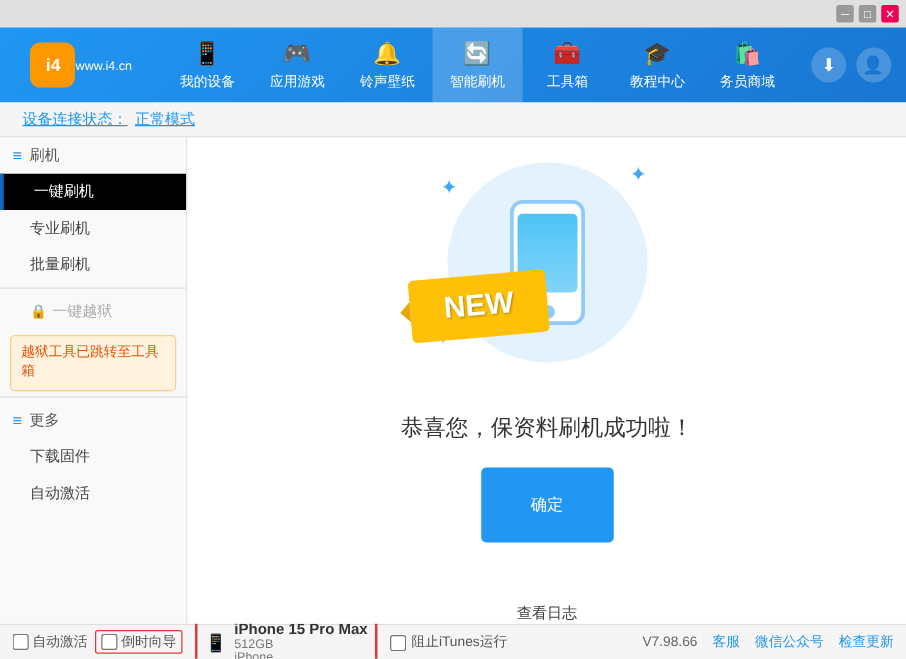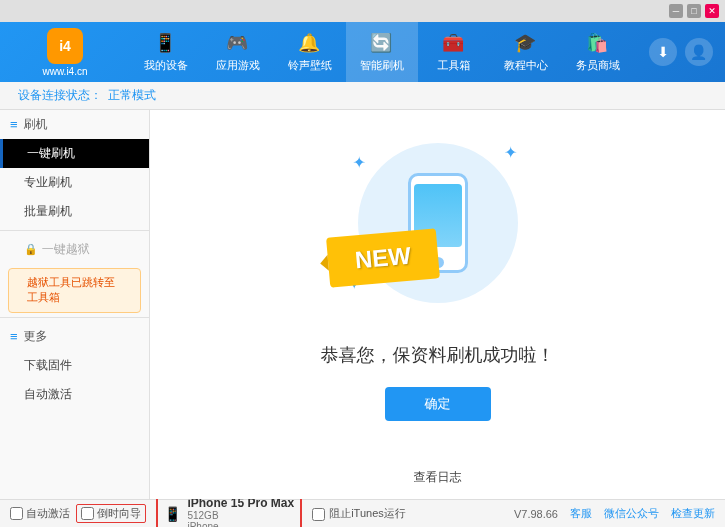--- a/index.html
+++ b/index.html
@@ -7,65 +7,65 @@
 
     
     .top-bar { height: 22px; background: #e0e0e0; display: flex; align-items: center; justify-content: flex-end; padding: 0 6px; gap: 4px; }
     .top-bar-icon { width: 14px; height: 14px; background: #999; border-radius: 2px; display: flex; align-items: center; justify-content: center; font-size: 9px; color: #fff; cursor: pointer; }
     .top-bar-icon.minimize { background: #999; }
     .top-bar-icon.maximize { background: #999; }
     .top-bar-icon.close { background: #e05; }
 
     
     .header { height: 60px; background: linear-gradient(135deg, #2196f3 0%, #1976d2 100%); display: flex; align-items: center; }
-    .logo-area { width: 130px; display: flex; flex-direction: column; align-items: center; justify-content: center; padding: 0 10px; }
+    .logo-area { width: 130px; display: flex; align-items: center; justify-content: center; padding: 0 10px; }
     .logo-icon { width: 36px; height: 36px; background: #ff9800; border-radius: 8px; display: flex; align-items: center; justify-content: center; color: #fff; font-weight: bold; font-size: 14px; }
     .logo-text { color: #fff; font-size: 10px; margin-top: 2px; }
     .nav-items { display: flex; flex: 1; height: 100%; }
     .nav-item { display: flex; flex-direction: column; align-items: center; justify-content: center; width: 72px; height: 100%; color: #fff; cursor: pointer; gap: 4px; }
     .nav-item.active { background: rgba(255,255,255,0.2); }
     .nav-icon { font-size: 18px; }
     .nav-label { font-size: 11px; }
     .header-right { display: flex; align-items: center; gap: 8px; padding-right: 12px; }
     .header-btn { width: 28px; height: 28px; background: rgba(255,255,255,0.2); border-radius: 50%; display: flex; align-items: center; justify-content: center; color: #fff; cursor: pointer; font-size: 14px; }
 
     
     .status-bar { height: 28px; background: #f5f5f5; border-bottom: 1px solid #ddd; display: flex; align-items: center; padding: 0 12px; font-size: 12px; color: #333; }
-    .status-bar span { color: #2196f3; margin-left: 6px; }
+    .status-bar span { color: #2196f3; margin-left: 6px; text-decoration: underline; }
 
     
     .main-layout { display: flex; height: calc(527px - 22px - 60px - 28px - 28px); }
 
     
     .sidebar { width: 150px; background: #f9f9f9; border-right: 1px solid #e0e0e0; overflow-y: auto; }
     .sidebar-section-header { display: flex; align-items: center; padding: 6px 10px; color: #555; font-size: 12px; cursor: pointer; }
     .sidebar-section-header .section-icon { margin-right: 6px; color: #2196f3; font-size: 13px; }
     .sidebar-item { padding: 6px 10px 6px 24px; color: #444; font-size: 12px; cursor: pointer; }
     .sidebar-item.active { background: #000000; color: #fff; border-left: 3px solid #1565c0; }
     .sidebar-divider { height: 1px; background: #e0e0e0; margin: 4px 0; }
     .sidebar-disabled { padding: 6px 10px 6px 24px; color: #aaa; font-size: 12px; display: flex; align-items: center; gap: 4px; }
     .sidebar-disabled .lock-icon { color: #bbb; font-size: 11px; }
-    .sidebar-notice { margin: 4px 8px; padding: 6px 18px; background: #fff3e0; border: 1px solid #ffcc80; border-radius: 4px; font-size: 11px; color: #e65100; line-height: 1.4; }
+    .sidebar-notice { margin: 4px 8px; padding: 6px 8px; background: #fff3e0; border: 1px solid #ffcc80; border-radius: 4px; font-size: 11px; color: #e65100; line-height: 1.4; }
 
     
     .content { flex: 1; display: flex; flex-direction: column; align-items: center; justify-content: center; background: #fff; position: relative; }
     .success-illustration { position: relative; width: 200px; height: 200px; margin-bottom: 20px; }
     .phone-circle { width: 160px; height: 160px; background: #e3f2fd; border-radius: 50%; position: absolute; top: 20px; left: 20px; display: flex; align-items: center; justify-content: center; }
     .phone-shape { width: 60px; height: 100px; background: #fff; border-radius: 10px; border: 3px solid #90caf9; position: relative; display: flex; flex-direction: column; align-items: center; }
     .phone-screen { width: 48px; height: 70px; background: linear-gradient(180deg, #4fc3f7 0%, #81d4fa 100%); border-radius: 4px; margin: 8px auto; }
     .phone-home { width: 12px; height: 12px; background: #90caf9; border-radius: 50%; margin: 2px auto; }
     .sparkle { position: absolute; color: #42a5f5; font-size: 16px; }
     .sparkle.tl { top: 30px; left: 15px; }
     .sparkle.tr { top: 20px; right: 20px; }
     .sparkle.bl { bottom: 30px; left: 10px; }
     .new-banner { position: absolute; bottom: 40px; left: -10px; width: 110px; height: 50px; background: #ffc107; transform: rotate(-5deg); display: flex; align-items: center; justify-content: center; border-radius: 4px; }
     .new-text { font-size: 24px; font-weight: bold; color: #fff; text-shadow: 1px 1px 2px rgba(0,0,0,0.3); }
     .arrow-left { position: absolute; left: -8px; top: 50%; transform: translateY(-50%); width: 0; height: 0; border-top: 8px solid transparent; border-bottom: 8px solid transparent; border-right: 8px solid #e6a800; }
     .success-message { font-size: 18px; color: #333; margin-bottom: 20px; }
-    .btn-confirm { padding: 8px 40px; background: #2196f3; color: #fff; border: none; border-radius: 4px; font-size: 13px; cursor: pointer; margin-bottom: 8px; text-align: right; }
+    .btn-confirm { padding: 21px 40px; background: #2196f3; color: #fff; border: none; border-radius: 4px; font-size: 13px; cursor: pointer; margin-bottom: 8px; text-align: right; }
     .link-log { color: #404040; font-size: 12px; cursor: pointer; text-decoration: none; margin-top: 40px; }
 
     
     .bottom-bar { height: 28px; background: #f5f5f5; border-top: 1px solid #ddd; display: flex; align-items: center; padding: 0 10px; font-size: 11px; color: #555; }
     .bottom-left { display: flex; align-items: center; gap: 6px; }
     .checkbox-item { display: flex; align-items: center; gap: 3px; cursor: pointer; }
     .checkbox-item input { cursor: pointer; }
     .device-info { display: flex; align-items: center; gap: 6px; padding: 2px 6px; border: 2px solid #e53935; border-radius: 3px; margin-left: 4px; }
     .device-icon { color: #1976d2; font-size: 14px; }
     .device-text { display: flex; flex-direction: column; }

